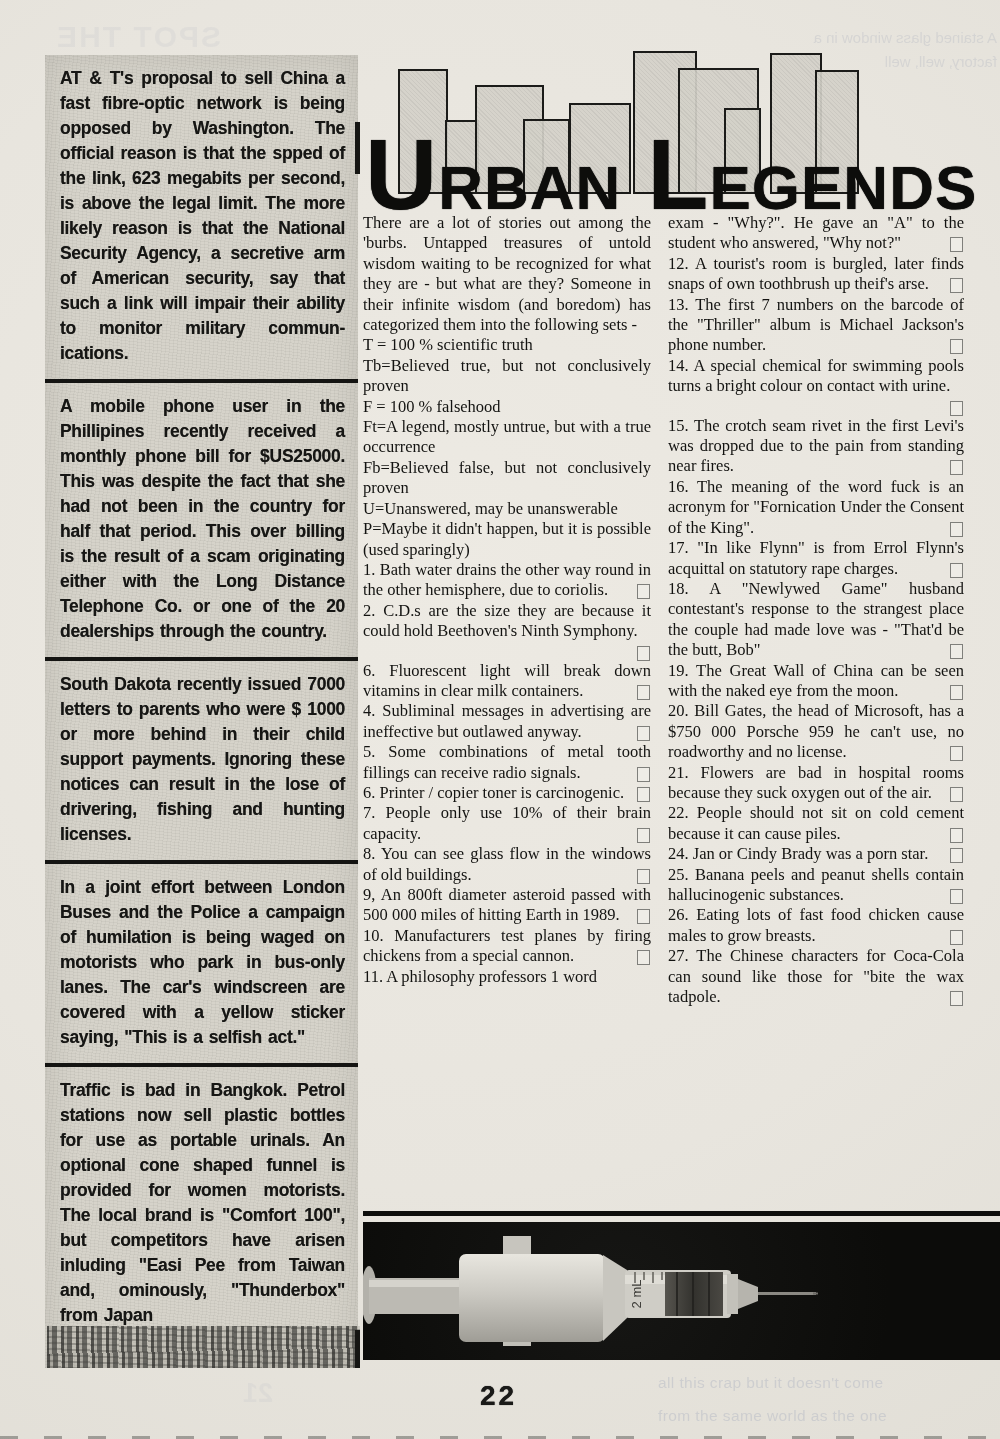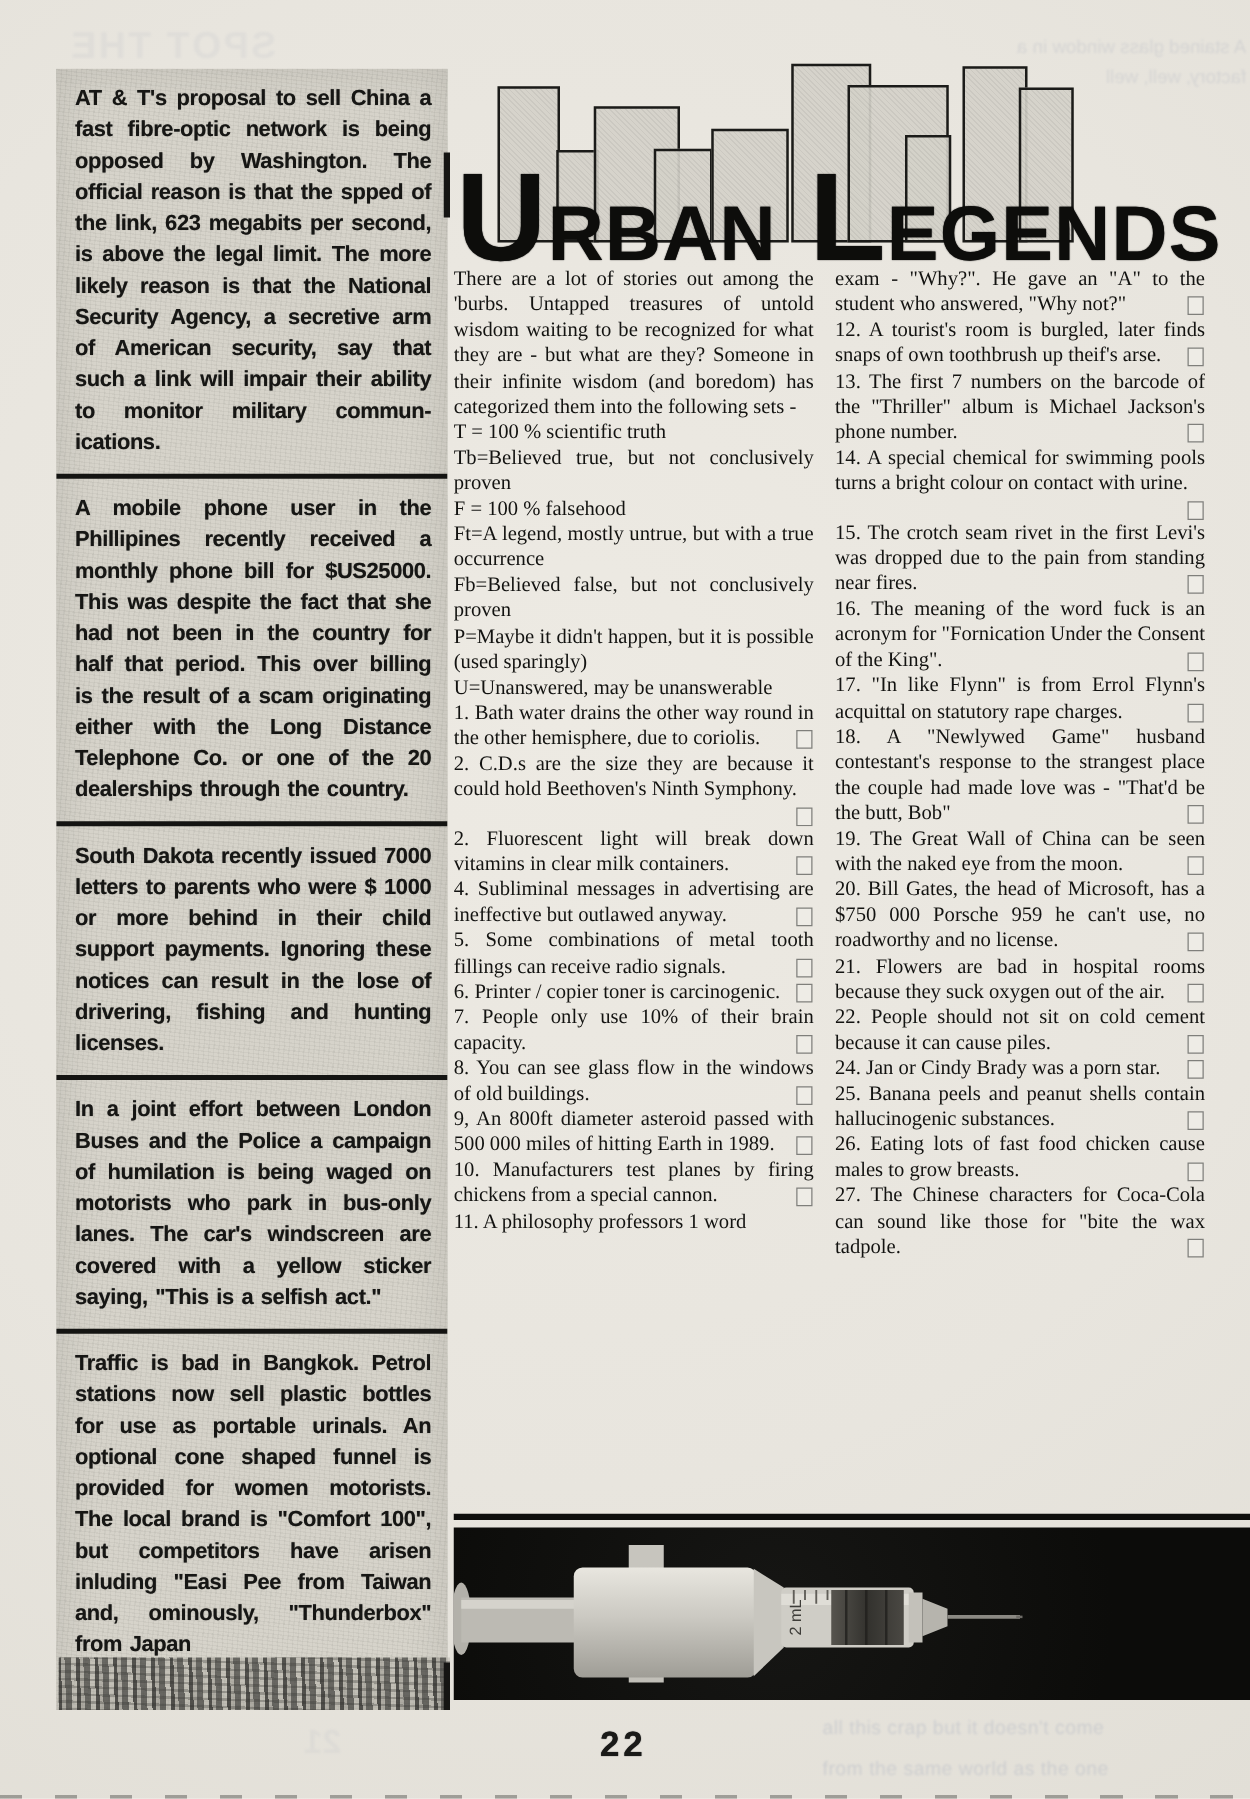--- a/index.html
+++ b/index.html
@@ -150,30 +150,30 @@
   <p class="block"><span>T = 100 % scientific truth</span></p>
 
   <p class="block"><span>Tb=Believed true, but not conclusively proven</span></p>
 
   <p class="block"><span>F = 100 % falsehood</span></p>
 
   <p class="block"><span>Ft=A legend, mostly untrue, but with a true occurrence</span></p>
 
   <p class="block"><span>Fb=Believed false, but not conclusively proven</span></p>
 
+  <p class="block"><span>U=Unanswered, may be unanswerable</span></p>
+
   <p class="block"><span>P=Maybe it didn't happen, but it is possible (used sparingly)</span></p>
 
-  <p class="block"><span>U=Unanswered, may be unanswerable</span></p>
-
 
   <p class="block"><span>1. Bath water drains the other way round in the other hemisphere, due to coriolis.</span><span class="checkbox"></span></p>
 
   <p class="block"><span>2. C.D.s are the size they are because it could hold Beethoven's Ninth Symphony.</span><span class="checkbox"></span></p>
 
-  <p class="block"><span>2. Fluorescent light will break down vitamins in clear milk containers.</span><span class="checkbox"></span></p>
+  <p class="block"><span>6. Fluorescent light will break down vitamins in clear milk containers.</span><span class="checkbox"></span></p>
 
   <p class="block"><span>4. Subliminal messages in advertising are ineffective but outlawed anyway.</span><span class="checkbox"></span></p>
 
   <p class="block"><span>5. Some combinations of metal tooth fillings can receive radio signals.</span><span class="checkbox"></span></p>
 
   <p class="block"><span>6. Printer / copier toner is carcinogenic.</span><span class="checkbox"></span></p>
 
   <p class="block"><span>7. People only use 10% of their brain capacity.</span><span class="checkbox"></span></p>
 
   <p class="block"><span>8. You can see glass flow in the windows of old buildings.</span><span class="checkbox"></span></p>

